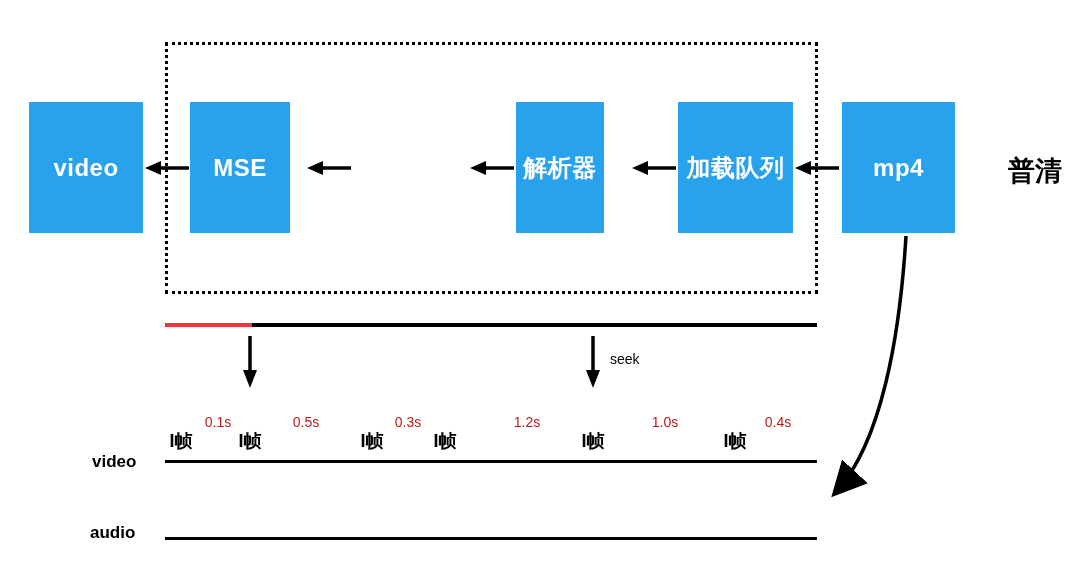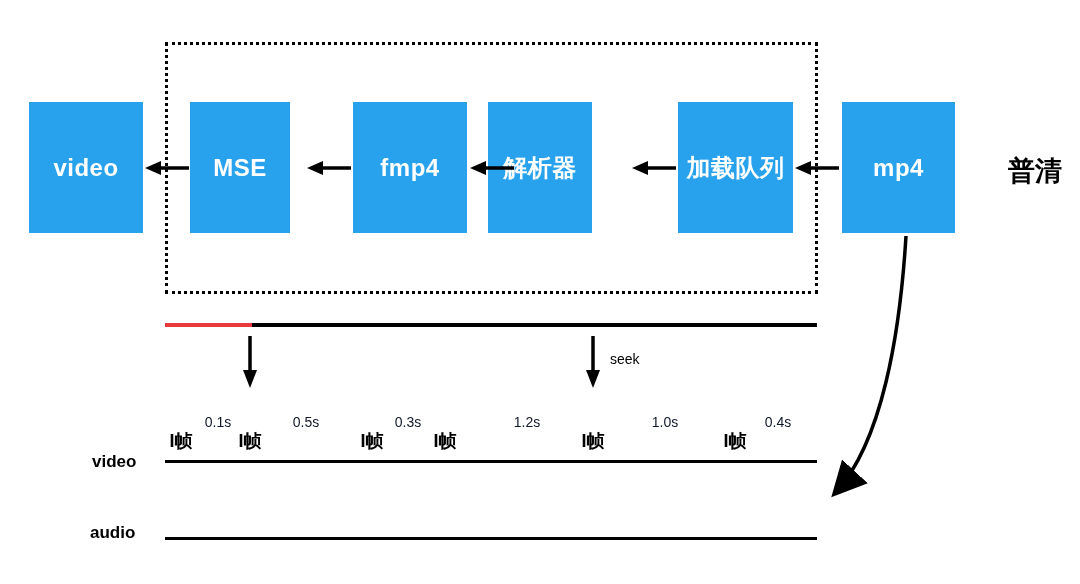--- a/index.html
+++ b/index.html
@@ -82,21 +82,21 @@
     font-size: 18px;
     font-weight: bold;
     color: #000000;
     white-space: nowrap;
   }
   .gap-label {
     position: absolute;
     top: 414px;
     transform: translateX(-50%);
     font-size: 14px;
-    color: #0f172a;
+    color: #b91c1c;
     white-space: nowrap;
   }
 
   
   .track-line {
     position: absolute;
     left: 165px;
     width: 652px;
     height: 3px;
     background: #000000;
@@ -116,24 +116,21 @@
 <div class="stage">
 
   <div class="dotted-rect"></div>
 
   <div class="flow-box" style="left:29px;  width:114px;">
       <span>video</span>
     </div>
   <div class="flow-box" style="left:190px; width:100px;">
       <span>MSE</span>
     </div>
-  <div class="flow-box" style="left:353px; width:114px;">
-      <span>fmp4</span>
-    </div>
-  <div class="flow-box" style="left:488px; width:104px;">
+  <div class="flow-box" style="left:516px; width:88px;">
       <span>解析器</span>
     </div>
   <div class="flow-box" style="left:678px; width:115px;">
       <span>加载队列</span>
     </div>
   <div class="flow-box" style="left:842px; width:113px;">
       <span>mp4</span>
     </div>
 
   <svg class="abs" style="left:145px;top:158px;" width="44" height="20" viewBox="0 0 44 20">

